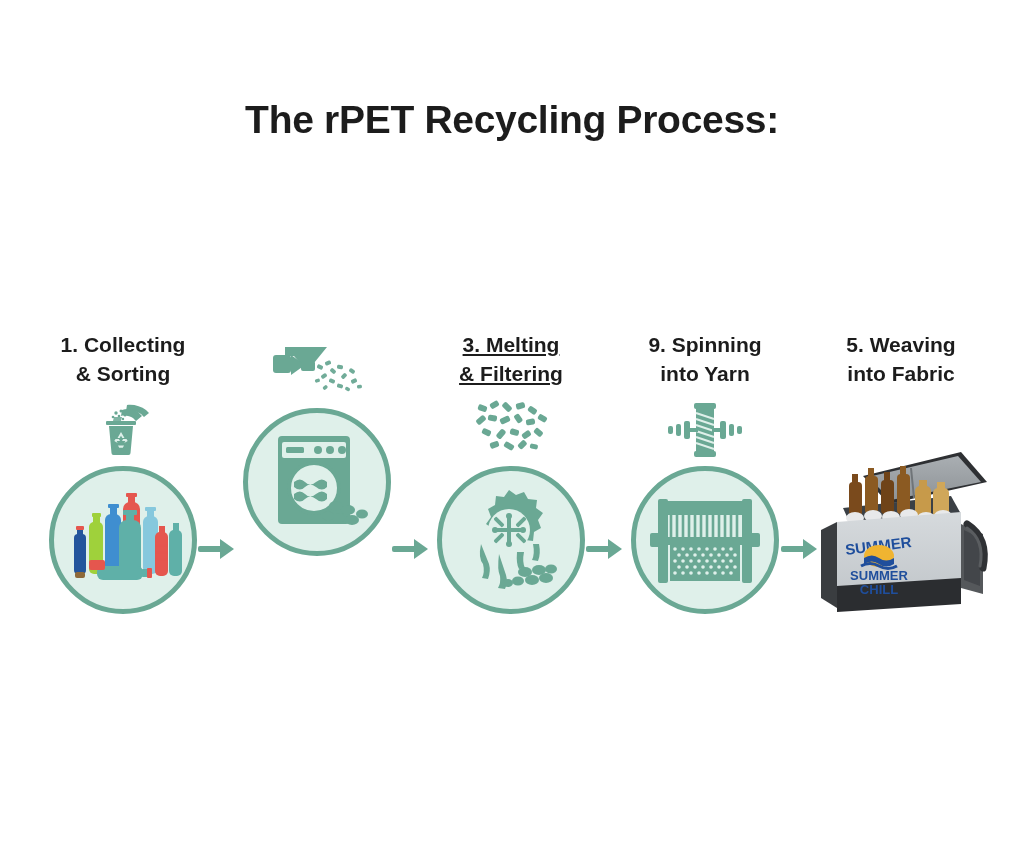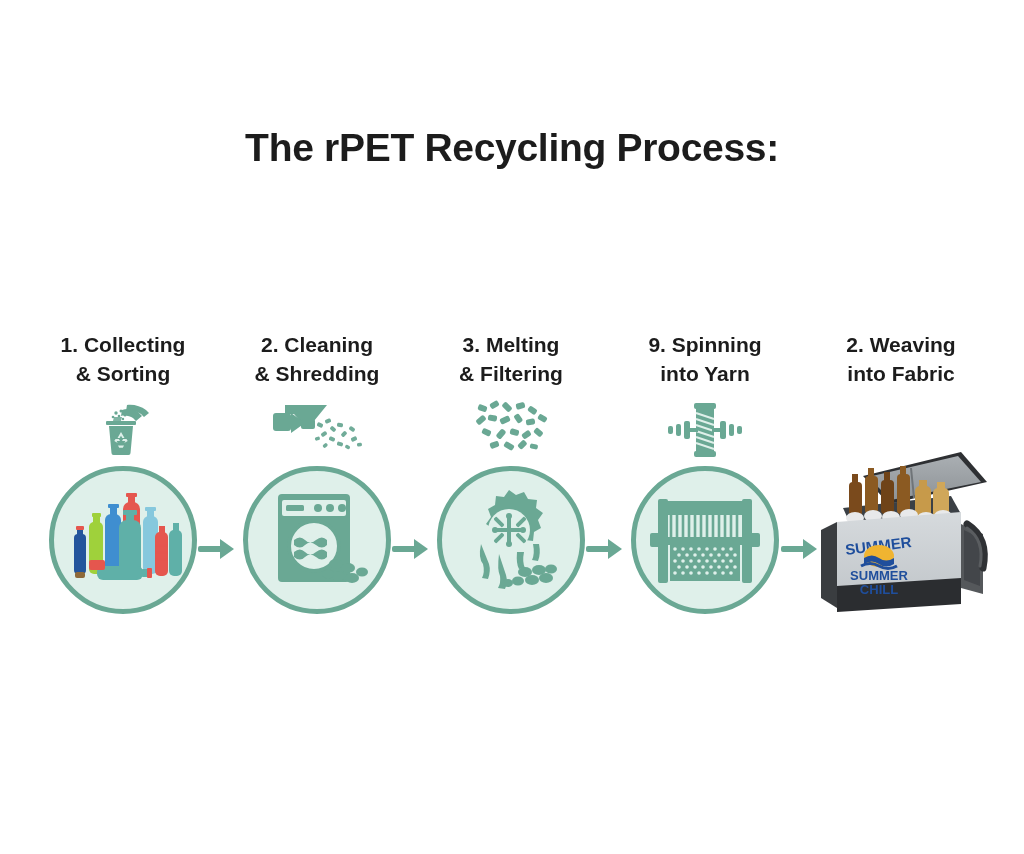--- a/index.html
+++ b/index.html
@@ -23,40 +23,39 @@
     left: 0;
     width: 1024px;
     text-align: center;
   }
   .title-line {
     font-size: 39px;
     font-weight: bold;
     letter-spacing: -0.3px;
     line-height: 48px;
     color: #1c1c1c;
-    margin-top: 28px;
   }
 
   
   .flow {
     position: absolute;
     top: 330px;
     left: 0;
     width: 814px;
     height: 300px;
   }
   .step {
     position: absolute;
     top: 0;
     width: 190px;
     text-align: center;
   }
   .step-1 { left: 28px; }
   .step-2 { left: 222px; }
-  .step-3 { left: 416px; }
+  .step-3 { left: 416px; text-decoration: underline; }
   .step-4 { left: 610px; }
   .step-5 { left: 806px; }
 
   .step-label {
     font-size: 21px;
     font-weight: bold;
     line-height: 29px;
     color: #1c1c1c;
     white-space: pre-line;
   }
@@ -203,22 +202,20 @@
           </g>
           <rect x="86" y="80" width="5" height="10" rx="1" fill="#e5564e"></rect>
 
           <rect x="28" y="72" width="16" height="10" rx="2" fill="#e5564e"></rect>
         </svg>
       </div>
     </div>
   </div>
 
   <div class="step step-2">
-    <div class="step-label">2. Cleaning
-&amp; Shredding</div>
     <div class="top-icon">
       <svg width="100" height="62" viewBox="0 0 100 62">
         <g fill="#6aa894">
           <path d="M18 6 h42 l-13 16 h-14 l-6 -7 h-9 z"></path>
           <rect x="6" y="14" width="18" height="18" rx="3"></rect>
           <path d="M24 14 l14 10 -14 10 z"></path>
           <rect x="34" y="20" width="14" height="10" rx="2"></rect>
 
           <g opacity="0.95">
             <rect x="50" y="24" width="6" height="4" rx="1.5" transform="rotate(25 53 26)"></rect>
@@ -434,21 +431,21 @@
               <circle cx="71" cy="88" r="1.8"></circle>
             <circle cx="79" cy="88" r="1.8"></circle>
               <circle cx="87" cy="88" r="1.8"></circle>
           </g>
         </svg>
       </div>
     </div>
   </div>
 
   <div class="step step-5">
-    <div class="step-label">2. Weaving
+    <div class="step-label">5. Weaving
 into Fabric</div>
   </div>
 
   <div class="arrow arrow-1">
     <svg width="42" height="34" viewBox="0 0 42 34">
       <g fill="#6aa894">
           <rect x="2" y="14" width="26" height="6" rx="2"></rect>
       <path d="M24 7 l14 10 -14 10 z"></path>
         </g>
     </svg>

